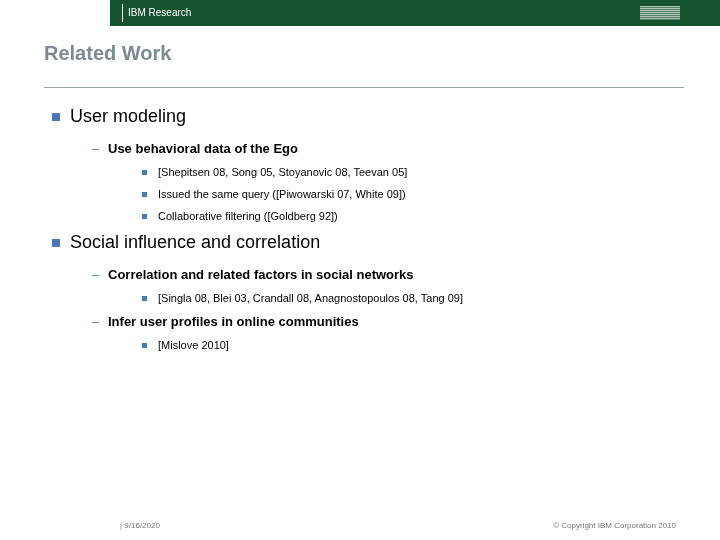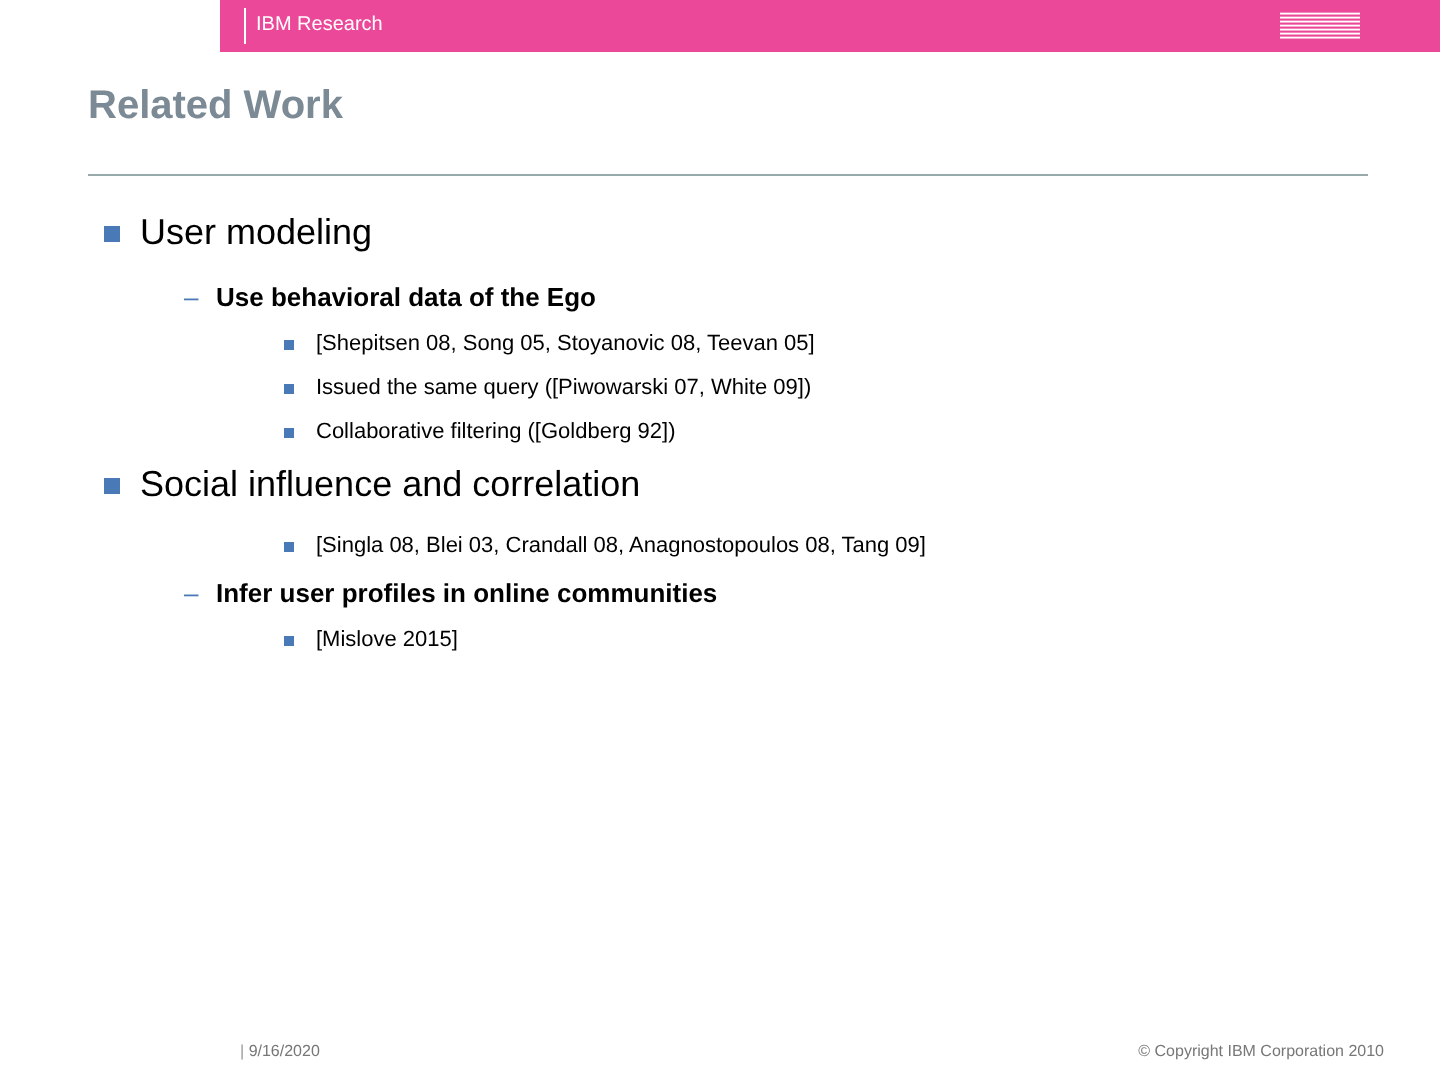--- a/index.html
+++ b/index.html
@@ -6,21 +6,21 @@
   body {
     width: 720px;
     height: 540px;
     font-family: Arial, Helvetica, sans-serif;
     background: #fff;
     position: relative;
     overflow: hidden;
   }
   .header {
     height: 26px;
-    background: #ec4899;
+    background: #14532d;
     position: relative;
     margin-left: 110px;
   }
   .header-label {
     color: #fff;
     font-size: 10px;
     position: absolute;
     left: 18px;
     top: 7px;
   }
@@ -112,21 +112,21 @@
     left: 120px;
     bottom: 0;
     font-size: 8px;
     color: #777;
   }
   .foot-left .bar {
     color: #999;
   }
   .foot-right {
     position: absolute;
-    right: 28px;
+    right: 44px;
     bottom: 0;
     font-size: 8px;
     color: #777;
   }
 </style>
 </head>
 <body>
 
 <div class="header">
   <div class="header-divider"></div>
@@ -149,23 +149,24 @@
 
 <div class="content">
 
   <div class="l1">User modeling</div>
     <div class="l2">Use behavioral data of the Ego</div>
       <div class="l3">[Shepitsen 08, Song 05, Stoyanovic 08, Teevan 05]</div>
       <div class="l3">Issued the same query ([Piwowarski 07, White 09])</div>
       <div class="l3">Collaborative filtering ([Goldberg 92])</div>
 
   <div class="l1">Social influence and correlation</div>
+    <div class="l2">Correlation and related factors in social networks</div>
       <div class="l3">[Singla 08, Blei 03, Crandall 08, Anagnostopoulos 08, Tang 09]</div>
     <div class="l2">Infer user profiles in online communities</div>
-      <div class="l3">[Mislove 2015]</div>
+      <div class="l3">[Mislove 2010]</div>
 
 </div>
 
 <div class="footer">
   <div class="foot-left">
     <span class="bar">| </span><span>9/16/2020</span>
   </div>
   <div class="foot-right">© Copyright IBM Corporation 2010</div>
 </div>
 

